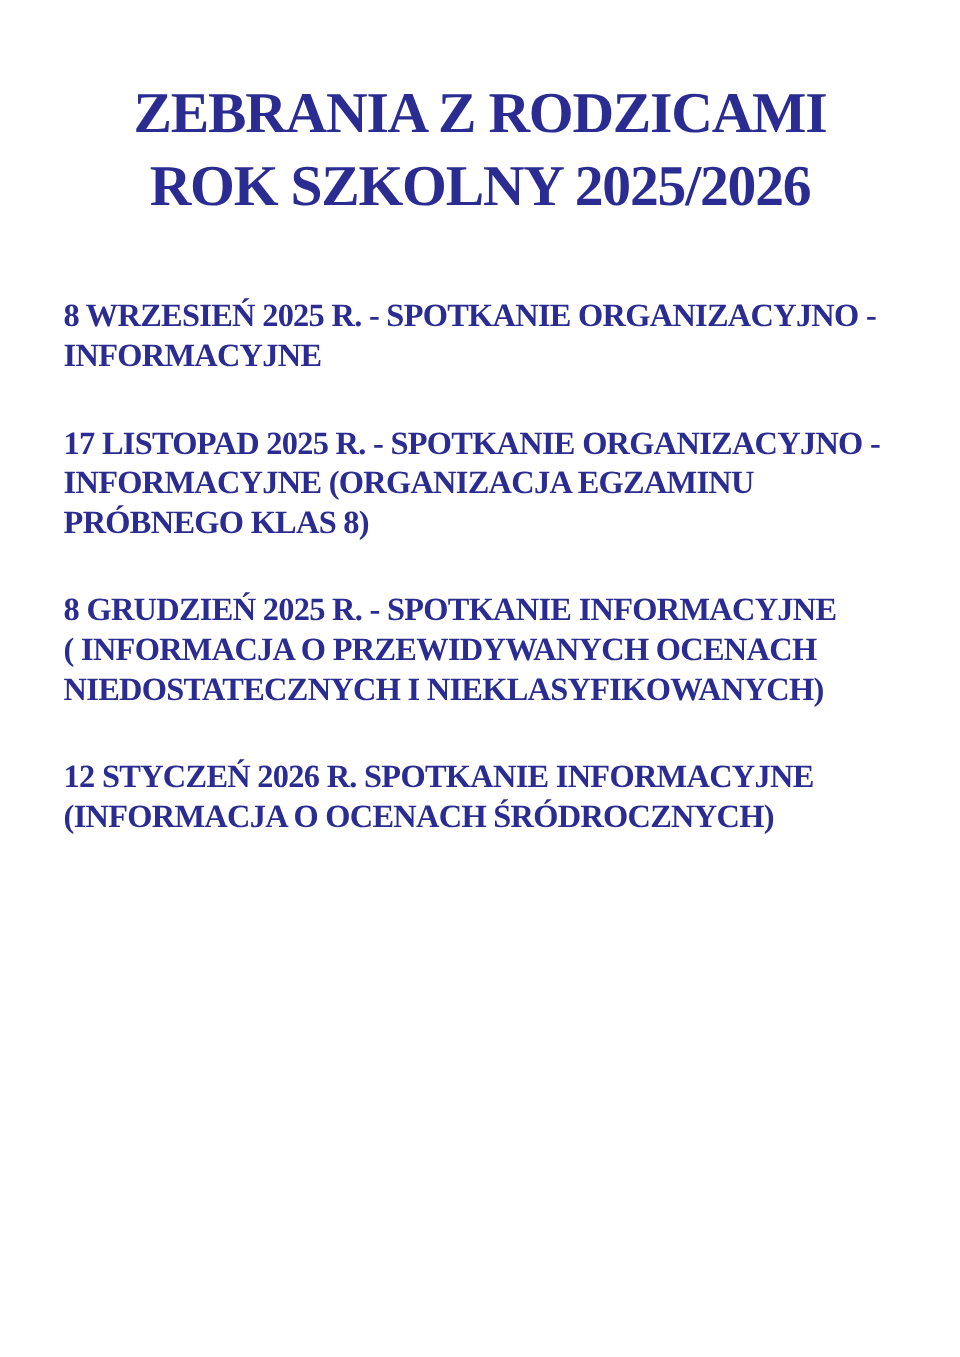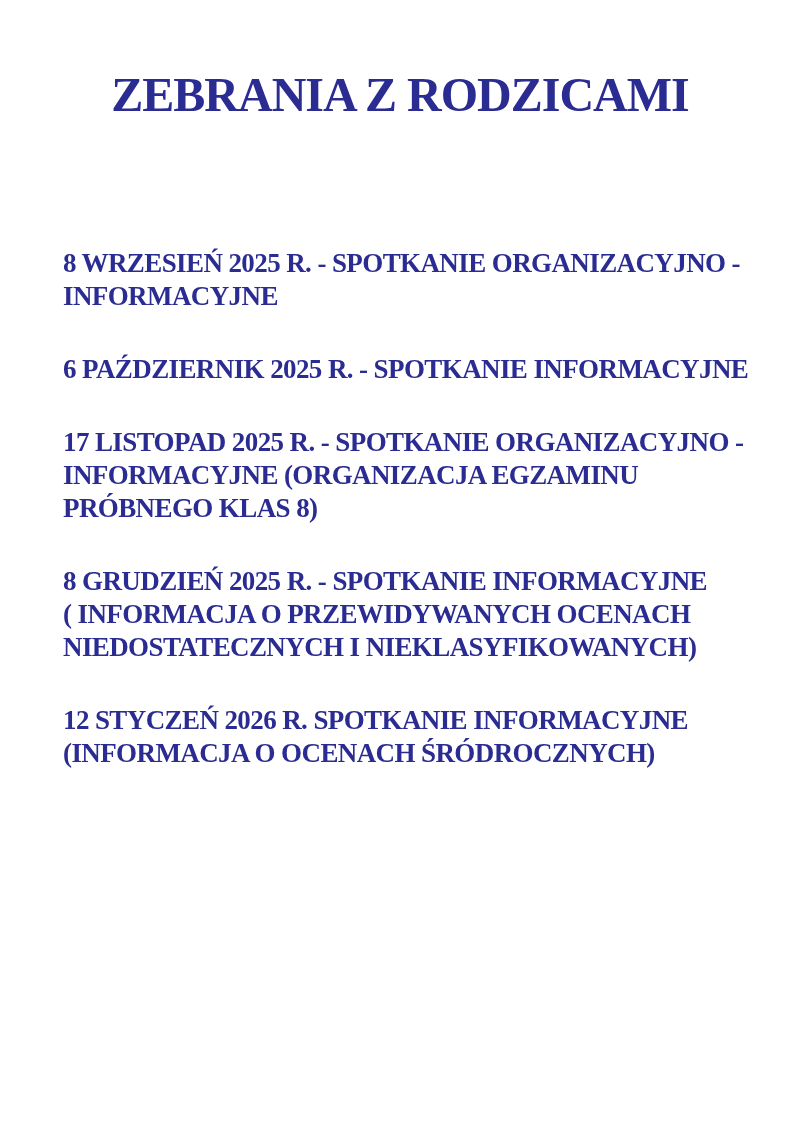--- a/index.html
+++ b/index.html
@@ -11,47 +11,47 @@
     font-family:"Liberation Serif","DejaVu Serif",serif;
     color:#2b2c92;
   }
   .title{
     position:absolute;top:64px;left:0;width:100%;
     text-align:center;
     font-size:48px;line-height:61px;
     font-weight:700;letter-spacing:-1px;
   }
   .meetings{
-    position:absolute;top:247px;left:63px;width:717px;font-family:Liberation Serif, serif;
+    position:absolute;top:247px;left:53px;width:717px;font-family:Liberation Serif, serif;
   }
   .meetings p{
     margin:0 0 40px 0;
     font-size:27px;line-height:33px;
     font-weight:700;letter-spacing:-0.6px;
     white-space:pre-line;
   }
   .illustration{
     position:absolute;left:170px;top:816px;
     width:470px;height:312px;margin:0;
   }
   .illustration svg{display:block;width:100%;height:100%;}
 </style>
 </head>
 <body>
 
 <div class="page">
 
   <header class="title">
     <div>ZEBRANIA Z RODZICAMI</div>
+    <div>ROK SZKOLNY 2025/2026</div>
   </header>
 
   <main class="meetings">
     <p>8 WRZESIEŃ 2025 R.  - SPOTKANIE ORGANIZACYJNO -
 INFORMACYJNE</p>
-    <p>6 PAŹDZIERNIK 2025 R. - SPOTKANIE INFORMACYJNE</p>
     <p>17 LISTOPAD 2025 R. - SPOTKANIE ORGANIZACYJNO -
 INFORMACYJNE  (ORGANIZACJA EGZAMINU
 PRÓBNEGO KLAS 8)</p>
     <p>8 GRUDZIEŃ 2025 R. - SPOTKANIE INFORMACYJNE
 ( INFORMACJA O PRZEWIDYWANYCH OCENACH
 NIEDOSTATECZNYCH I NIEKLASYFIKOWANYCH)</p>
     <p>12 STYCZEŃ 2026 R.  SPOTKANIE INFORMACYJNE
 (INFORMACJA O OCENACH ŚRÓDROCZNYCH)</p>
   </main>
 

